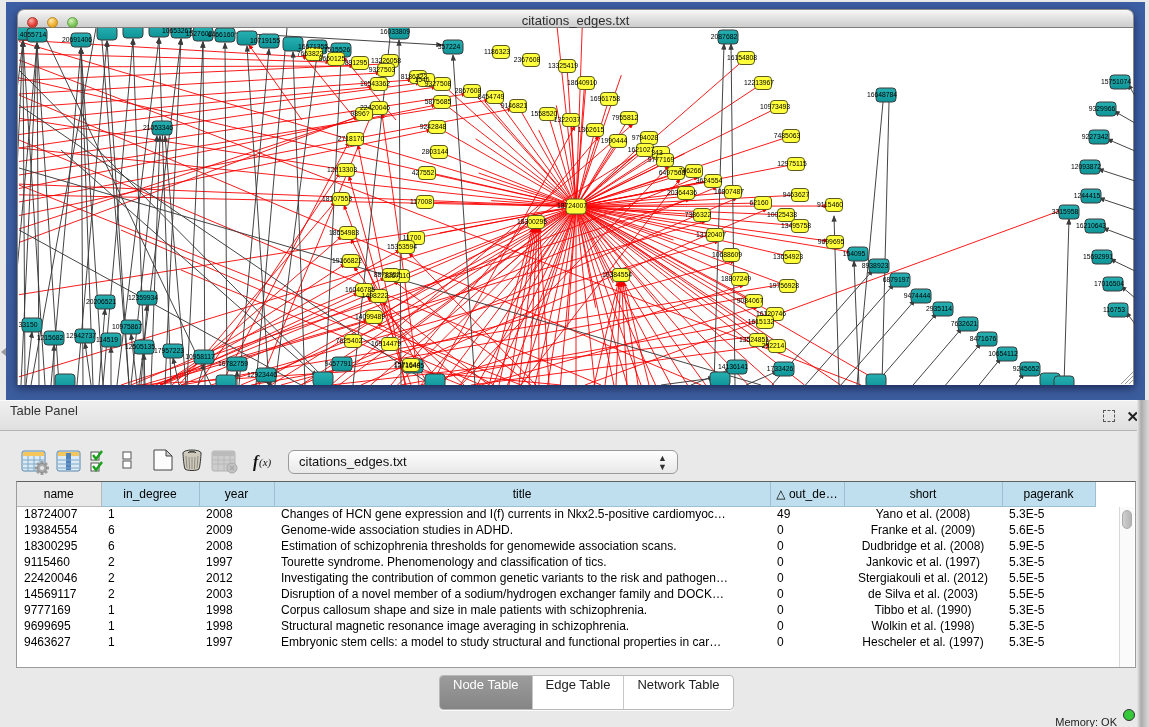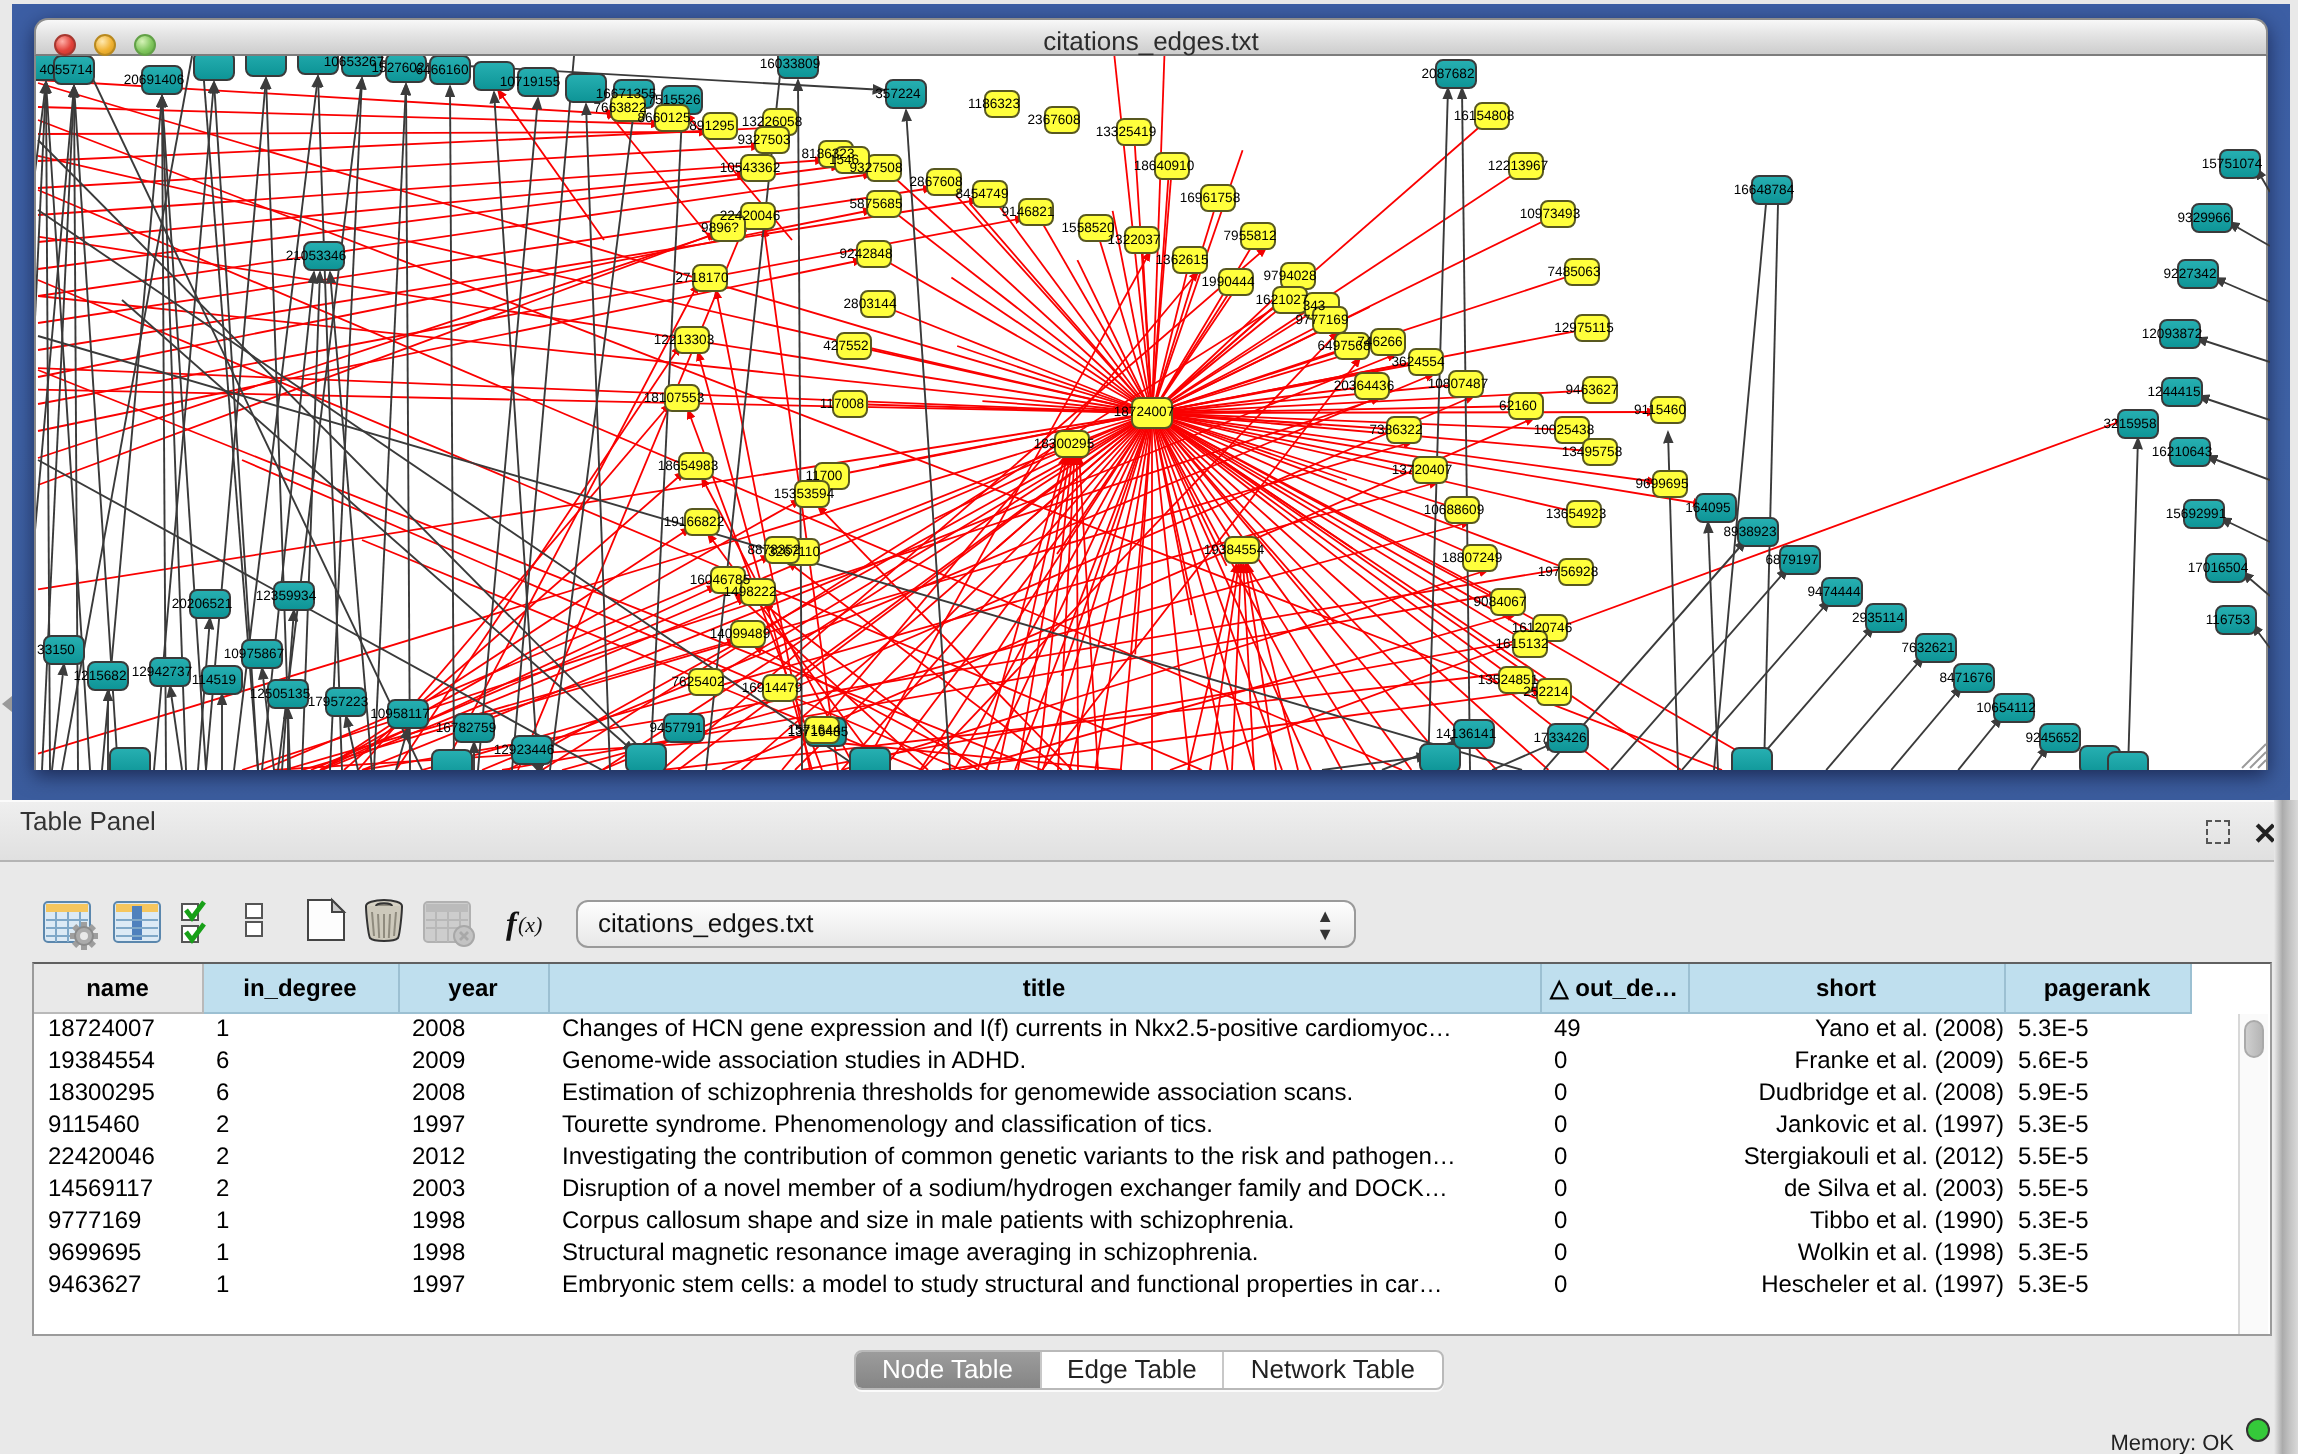--- a/index.html
+++ b/index.html
@@ -15,28 +15,28 @@
 svg .nl{font:6.8px "Liberation Sans",sans-serif;fill:#000;text-anchor:middle}
 #tpanel{left:0;top:400px;width:1149px;height:327px;background:#e9e9e9}
 #phead{left:0;top:0;width:1149px;height:31px;background:linear-gradient(#efefef,#e0e0e0);border-bottom:1px solid #b4b4b4;border-top:1px solid #fbfbfb}
 #phead .t{position:absolute;left:10px;top:2px;font-size:13px;color:#333}
 #pclose{position:absolute;right:10px;top:7px;font-size:15px;font-weight:bold;color:#222}
 #pfloat{position:absolute;right:34px;top:9px;width:12px;height:12px;border:1px dashed #555}
 .dd{left:288px;top:450px;width:390px;height:24px;border:1px solid #9a9a9a;border-radius:6px;background:linear-gradient(#fefefe,#e8e8e8);font-size:13px;color:#111;line-height:22px;padding-left:10px}
 .dd .ar{position:absolute;right:10px;top:3px;font-size:9px;color:#333;line-height:9px;text-align:center}
 #tablebox{left:16px;top:481px;width:1120px;height:187px;background:#fff;border:1px solid #9b9b9b;border-top:1px solid #606060}
 table{border-collapse:collapse;table-layout:fixed;width:1078px;font-size:12px;color:#000}
-th{height:24px;font-weight:bold;font-size:12px;text-align:center;background:#bfdfee;border:1px solid #9cc0d2;border-top:none}
+th{height:24px;font-weight:normal;font-size:12px;text-align:center;background:#bfdfee;border:1px solid #9cc0d2;border-top:none}
 th.c1{background:#e9e9e9;border:1px solid #b9b9b9;border-top:none;border-left:none}
 td{height:16px;padding:0 0 0 7px;white-space:nowrap;overflow:hidden}
 col.c1{width:84px}col.c2{width:98px}col.c3{width:75px}col.c4{width:496px}col.c5{width:74px}col.c6{width:158px}col.c7{width:93px}
-td.c6{text-align:right;padding:0}
+td.c6{text-align:center;padding:0}
 #vsb{position:absolute;right:1px;top:25px;width:15px;height:160px;background:#fafafa;border-left:1px solid #d8d8d8}
 #vsb .th{position:absolute;left:2px;top:3px;width:10px;height:19px;border-radius:5px;background:linear-gradient(90deg,#cfcfcf,#b5b5b5);border:1px solid #aaa}
-#tabs{left:427px;top:675px;height:20px;border:1px solid #b9b9b9;border-radius:4px;background:#fff;font-size:13px;display:flex;overflow:hidden;box-shadow:0 1px 0 rgba(255,255,255,.8)}
+#tabs{left:439px;top:675px;height:35px;border:1px solid #b9b9b9;border-radius:4px;background:#fff;font-size:13px;display:flex;overflow:hidden;box-shadow:0 1px 0 rgba(255,255,255,.8)}
 #tabs div{padding:0 13px;line-height:18px;color:#222}
 #tabs .sel{background:linear-gradient(#9c9c9c,#858585);color:#fff}
 #tabs .sep{width:1px;padding:0;background:#c8c8c8}
 #mem{right:32px;top:716px;font-size:11px;color:#222}
 #memdot{right:14px;top:709px;width:12px;height:12px;border-radius:50%;background:#35c93a;border:1.5px solid #333}
 #redge{right:0;top:400px;width:12px;height:327px;background:linear-gradient(90deg,#e9e9e9 0%,#ababab 35%,#c6c6c6 70%,#d9d9d9 100%)}
 </style></head><body>
 <div id="stage">
 <div class="abs" id="blue"></div>
 <div class="abs" style="left:1px;top:348px;width:0;height:0;border-top:4px solid transparent;border-bottom:4px solid transparent;border-right:5px solid #9a9a9a"></div>

